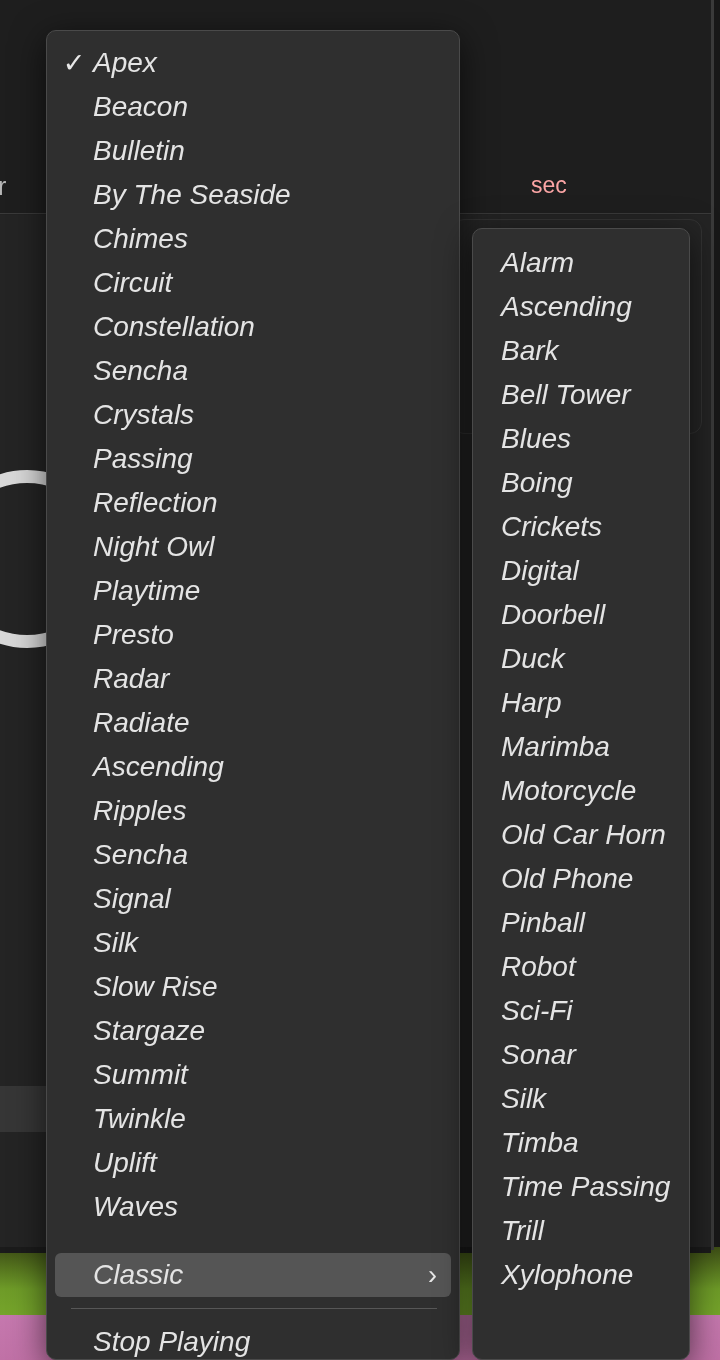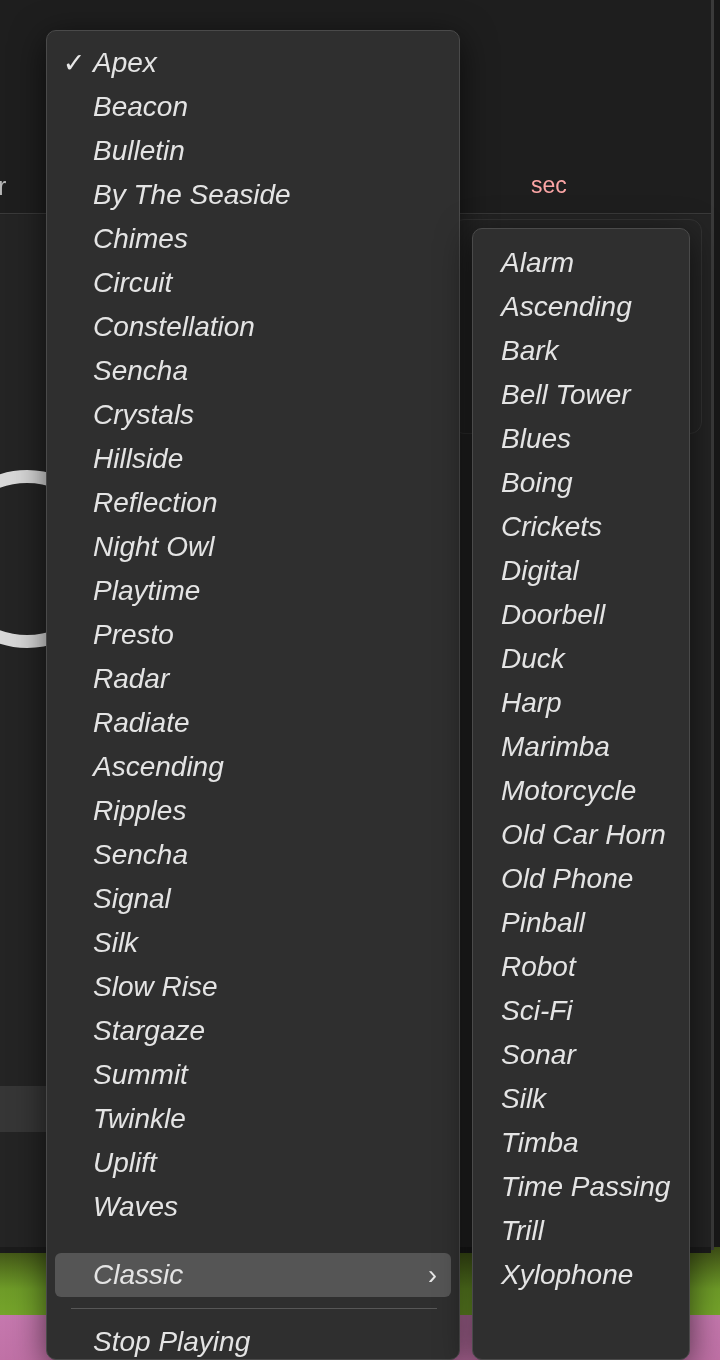--- a/index.html
+++ b/index.html
@@ -263,21 +263,21 @@
       <div class="menu-item">
         <span class="check"></span>
         <span class="label">Sencha</span>
       </div>
       <div class="menu-item">
         <span class="check"></span>
         <span class="label">Crystals</span>
       </div>
       <div class="menu-item">
         <span class="check"></span>
-        <span class="label">Hillside</span>
+        <span class="label">Passing</span>
       </div>
       <div class="menu-item">
         <span class="check"></span>
         <span class="label">Reflection</span>
       </div>
       <div class="menu-item">
         <span class="check"></span>
         <span class="label">Night Owl</span>
       </div>
       <div class="menu-item">

